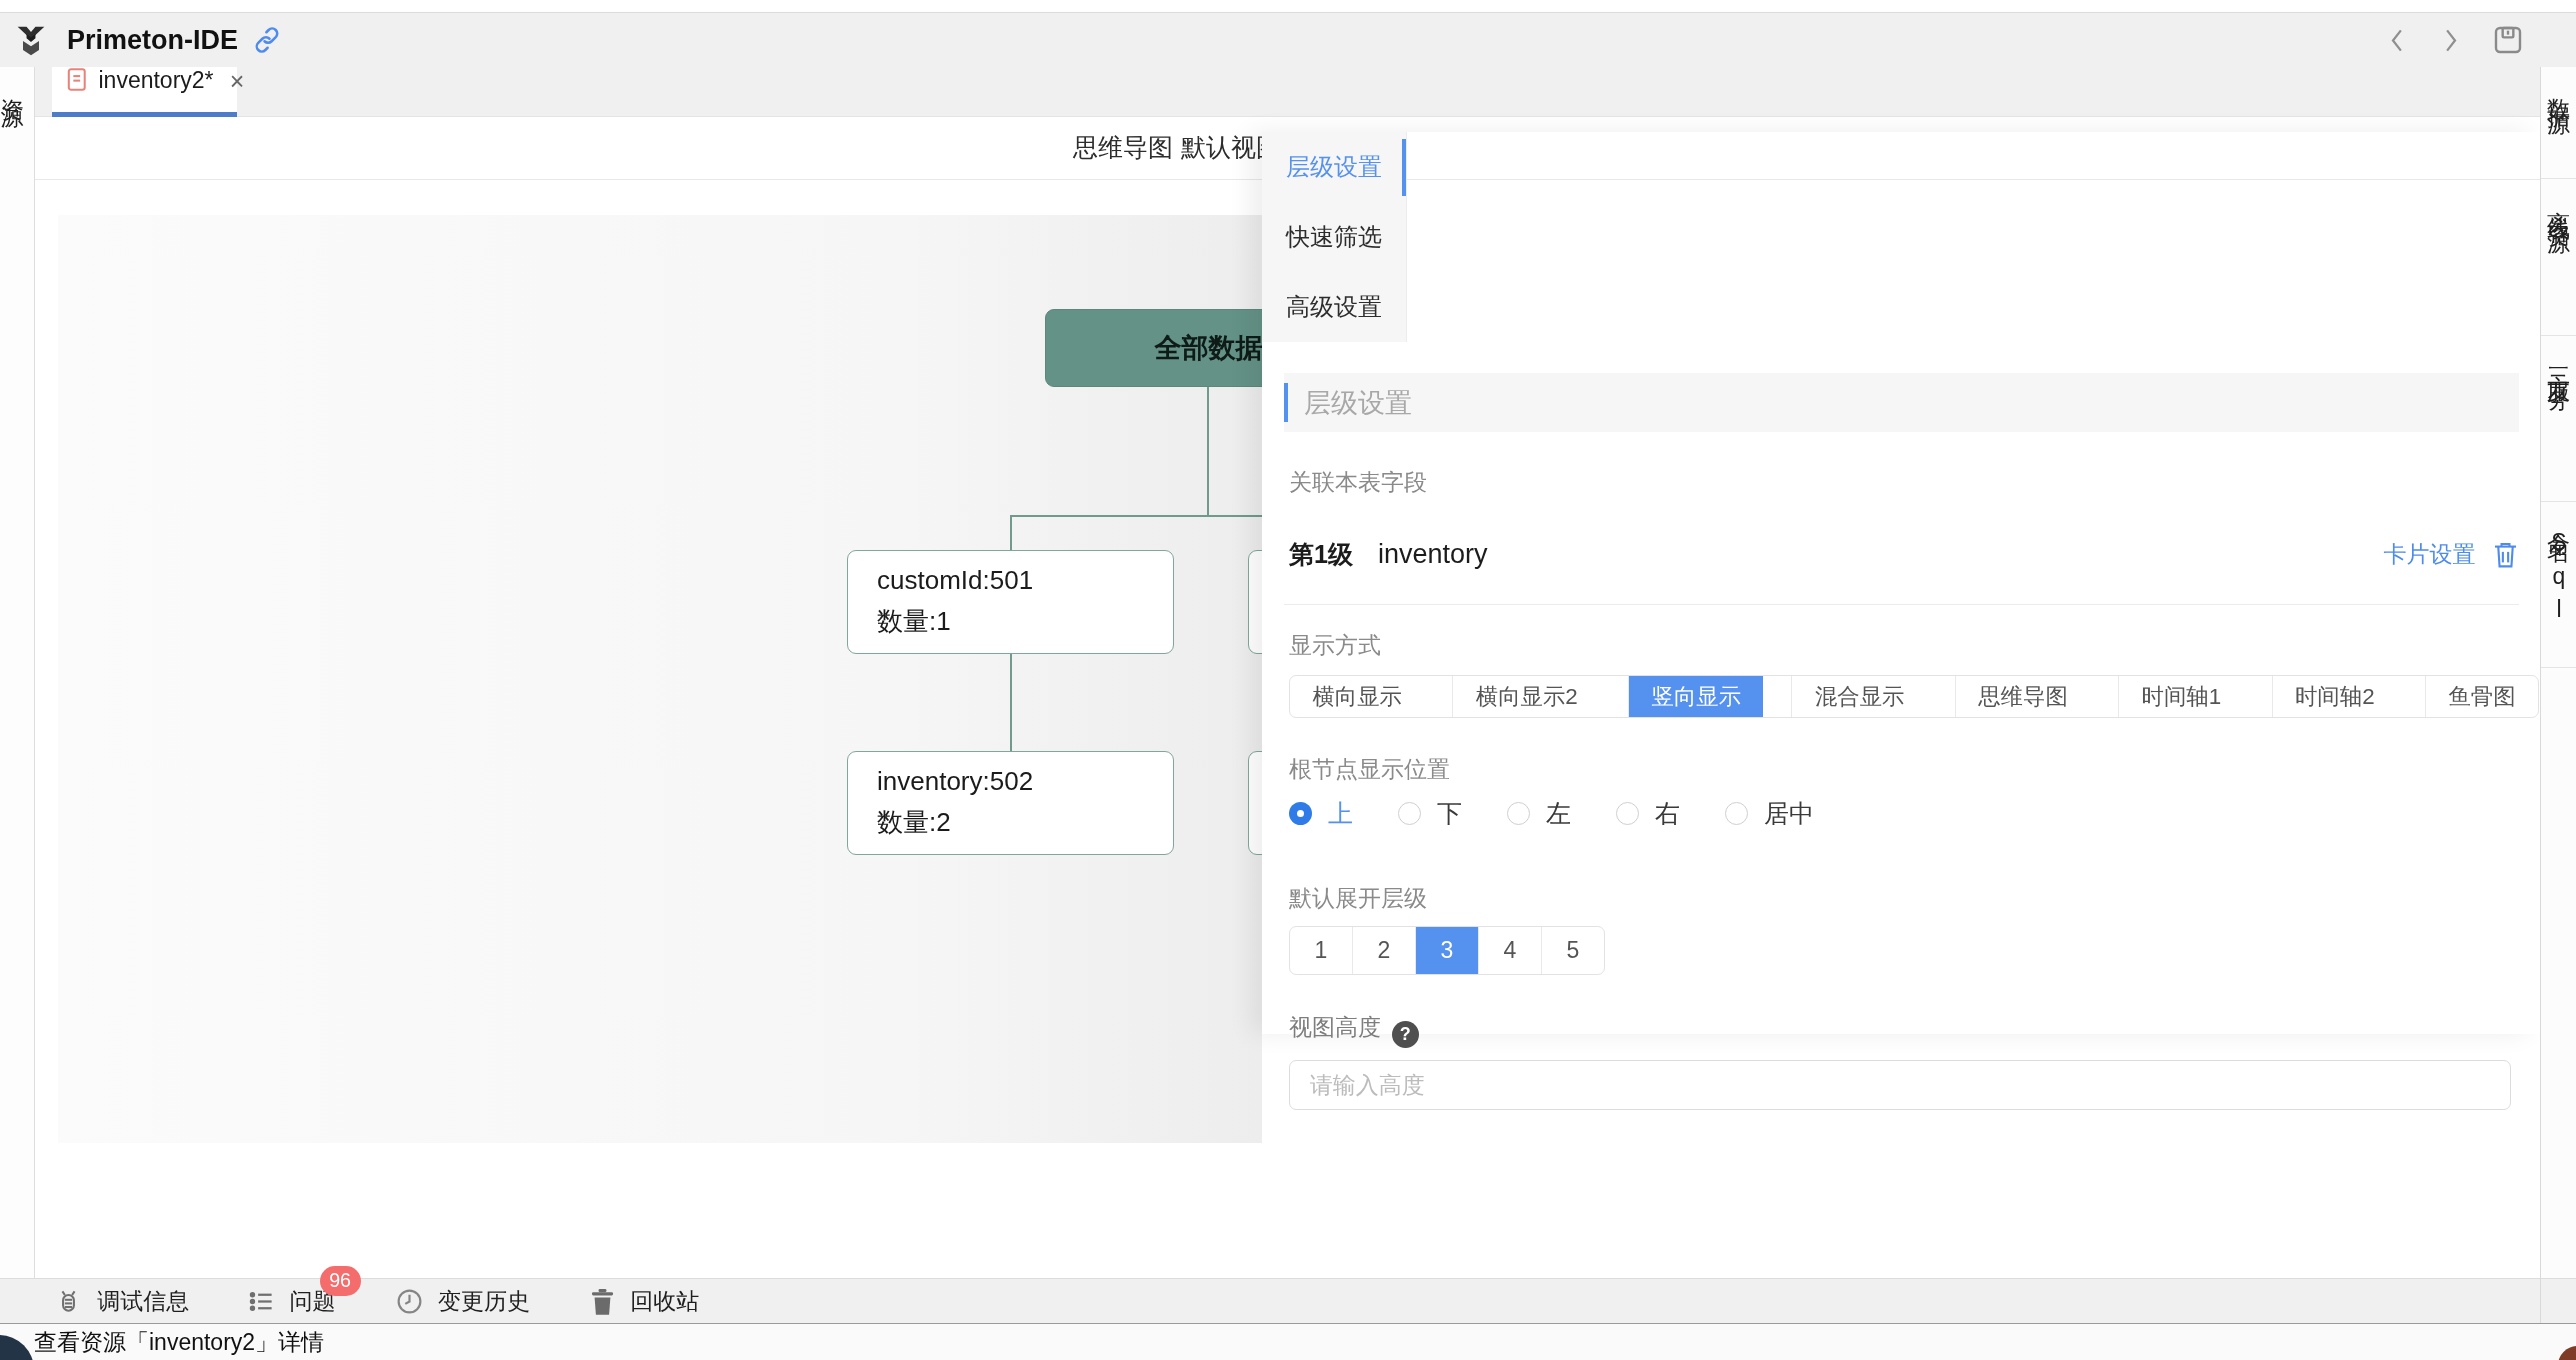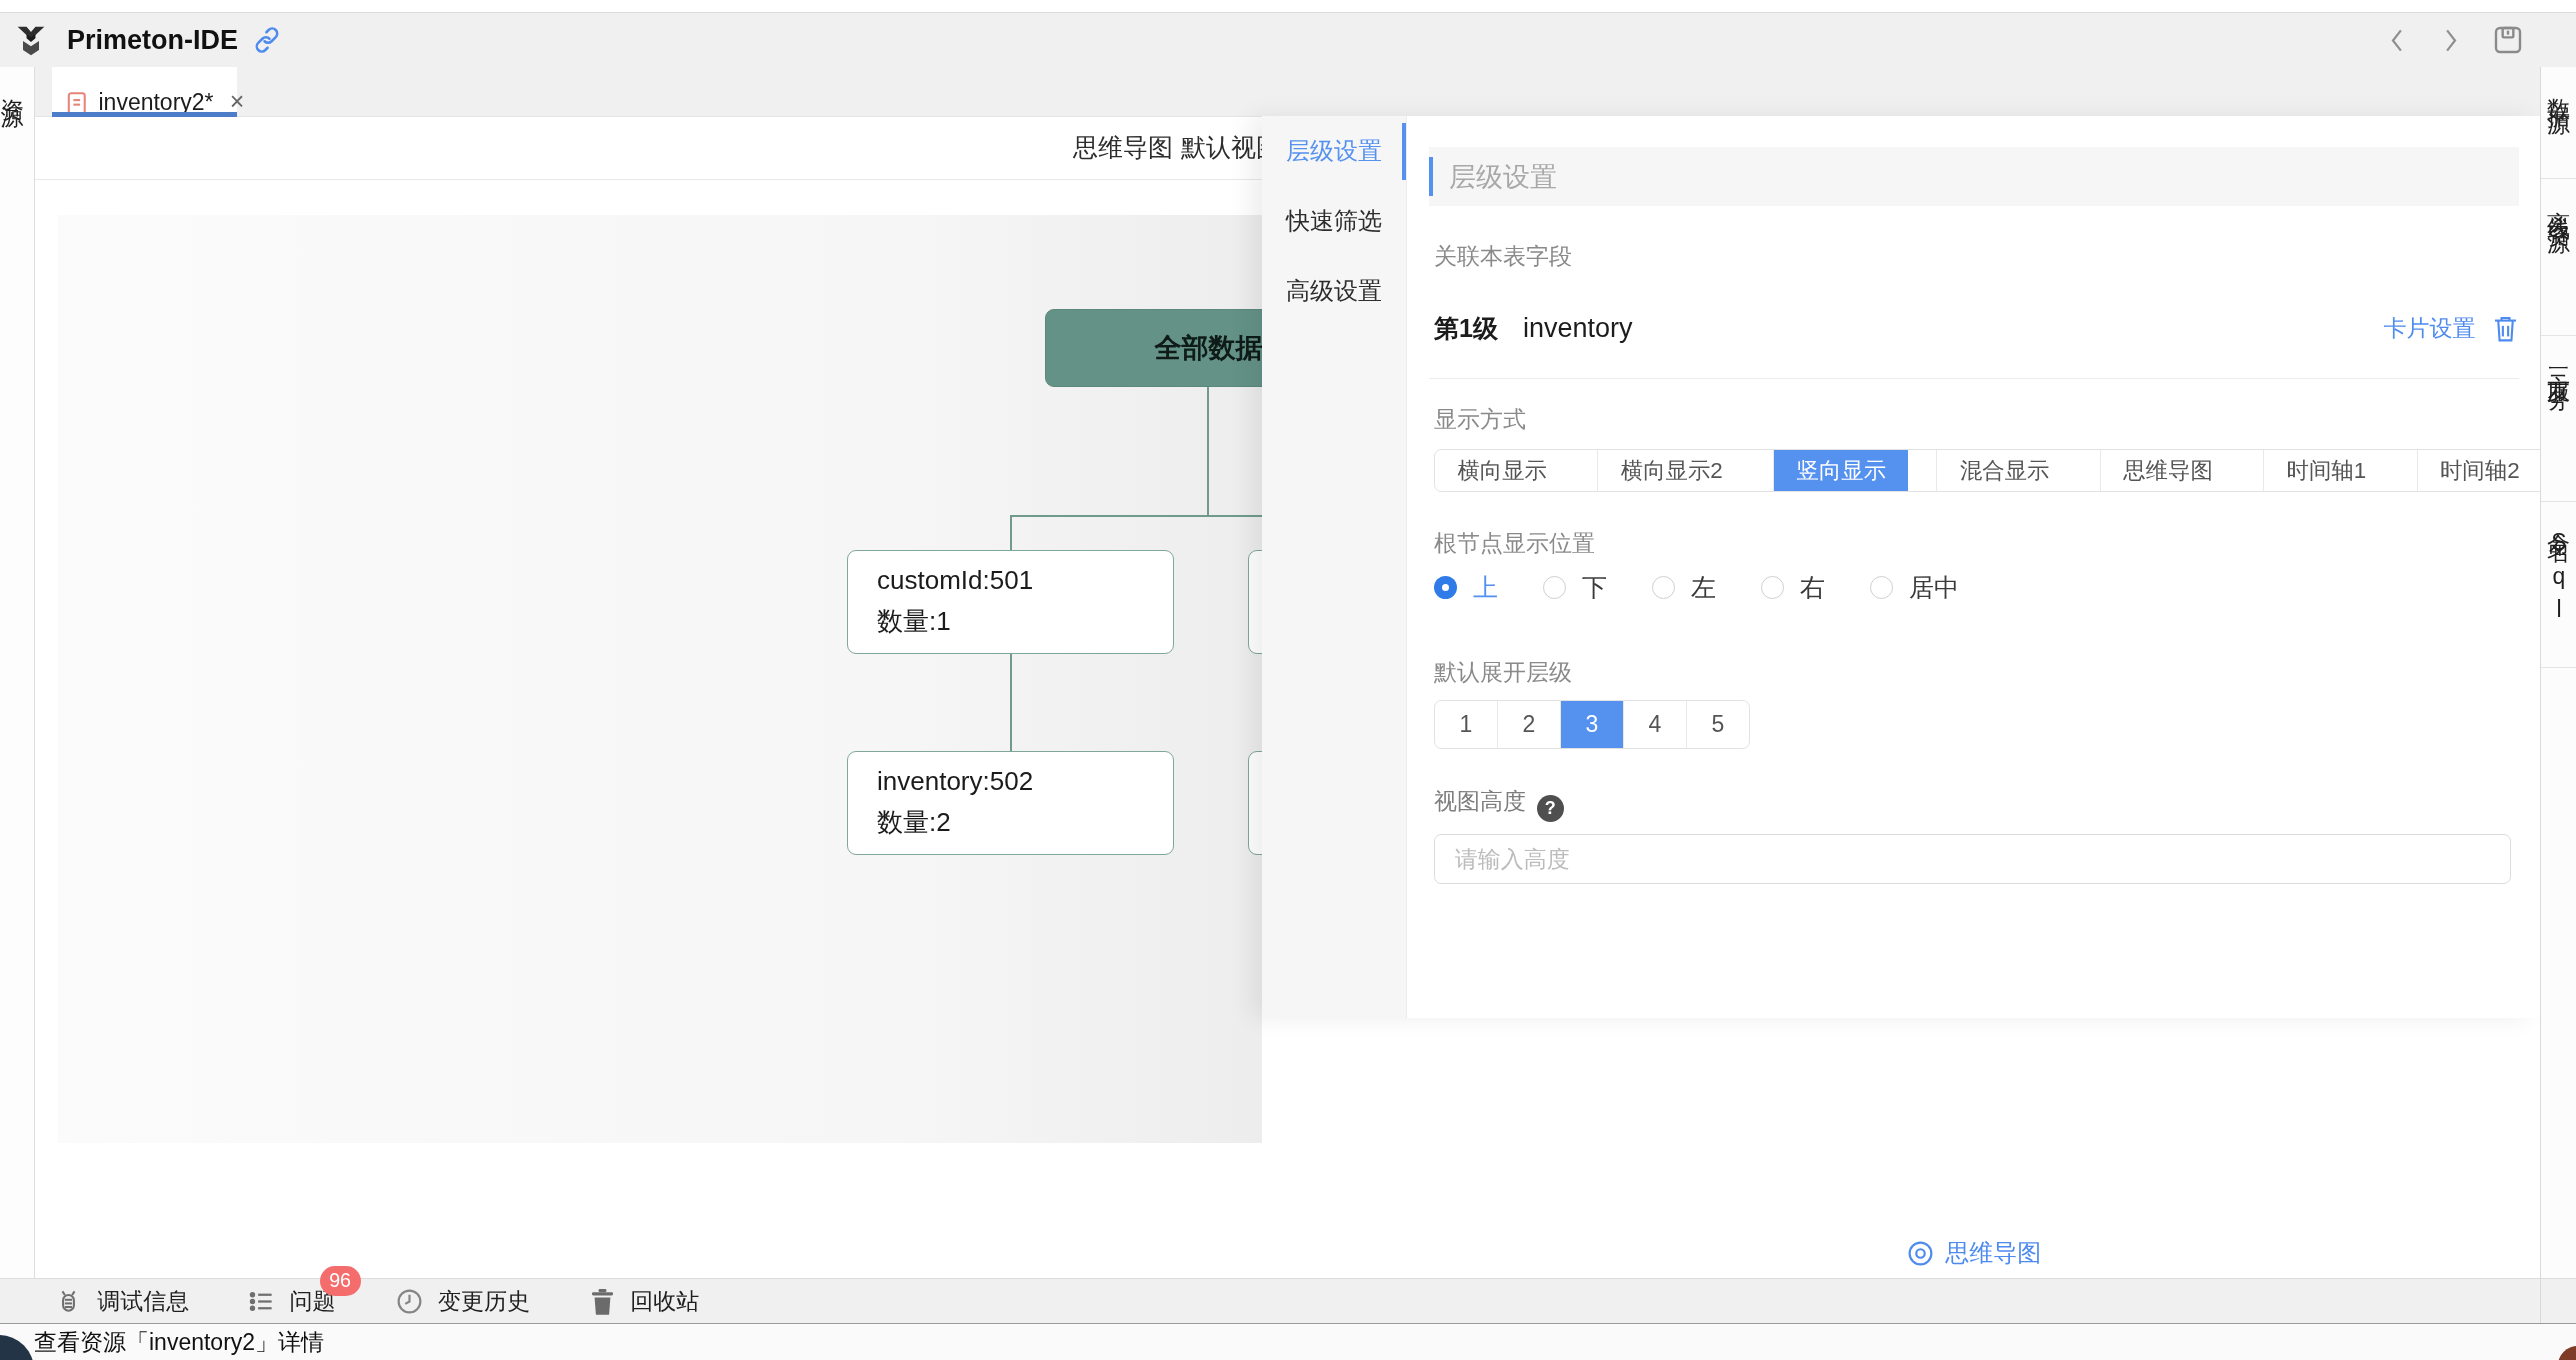--- a/index.html
+++ b/index.html
@@ -12,36 +12,36 @@
             display:flex;align-items:center;}
   .app-title{font-size:27px;font-weight:600;color:#111;margin-left:12.5px;}
   .win-nav{position:absolute;right:52px;top:0;height:55px;display:flex;align-items:center;gap:30px;color:#909090;}
   
   .left-rail{left:0;top:67px;width:34px;height:1211px;background:#fdfdfd;border-right:0.9px solid #dddddd;z-index:6;}
   .right-rail{left:2540px;top:67px;width:36px;height:1256px;background:#fcfcfc;border-left:0.9px solid #d9d9d9;z-index:6;}
   .vtext{writing-mode:vertical-rl;text-orientation:upright;font-size:23px;color:#1f1f1f;letter-spacing:7.2px;line-height:34px;}
   .rail-cell{display:flex;align-items:flex-start;justify-content:center;border-bottom:0.9px solid #e4e4e4;padding-top:12.5px;box-sizing:border-box;}
   
   .tabstrip{left:35px;top:67px;width:2505px;height:49px;background:#f0f0f0;border-bottom:0.9px solid #e4e4e4;z-index:2;}
-  .tab{position:absolute;left:17px;top:0;width:185px;height:49px;background:#ffffff;display:flex;align-items:flex-end;gap:10.7px;padding:0 14.3px;box-sizing:border-box;}
+  .tab{position:absolute;left:17px;top:0;width:185px;height:49px;background:#ffffff;display:flex;align-items:flex-start;gap:10.7px;padding:0 14.3px;box-sizing:border-box;}
   .tab-underline{position:absolute;left:17px;top:45px;width:185px;height:4.5px;background:#4d7dc9;}
   .tab-title{font-size:23px;color:#1c1c1c;}
   .tab-close{font-size:25px;color:#666;margin-left:5.4px;cursor:default;}
   
   .view-toolbar{left:35px;top:116px;width:2505px;height:63px;background:#ffffff;border-bottom:0.9px solid #e8e8e8;}
   .vt-btn{position:absolute;top:0;height:63px;display:flex;align-items:center;font-size:25px;color:#2d2d2d;}
   
   .canvas{left:58px;top:215px;width:1204px;height:928px;background:linear-gradient(90deg,#fbfbfb 0%,#f6f6f6 70%,#ededed 100%);}
   .node-root{left:1045px;top:309px;width:327px;height:78px;background:#649287;border:1.8px solid #5a887c;border-radius:9px;
              display:flex;align-items:center;justify-content:center;font-size:27px;font-weight:700;color:#0e1b17;box-sizing:border-box;}
   .node-card{width:327px;height:104px;background:#ffffff;border:1.8px solid #7fa79a;border-radius:9px;box-sizing:border-box;
              display:flex;flex-direction:column;justify-content:center;gap:7.2px;padding-left:29px;font-size:26px;color:#1b1b1b;}
   .edge{background:#6f9a8d;}
   
-  .drawer{left:1262px;top:116px;width:1278px;height:902px;z-index:5;display:flex;box-shadow:-12.5px 0 23px rgba(0,0,0,.07);}
+  .drawer{left:1262px;top:132px;width:1278px;height:902px;z-index:5;display:flex;box-shadow:-12.5px 0 23px rgba(0,0,0,.07);flex-direction:column;}
   .drawer-menu{width:145px;background:#f6f6f6;border-right:0.9px solid #ececec;position:relative;box-sizing:border-box;}
   .menu-item{height:70px;display:flex;align-items:center;justify-content:center;font-size:24px;color:#2d2d2d;cursor:default;}
   .menu-item.active{color:#5591ee;}
   .menu-indicator{position:absolute;right:0;top:7.2px;width:4.5px;height:57px;background:#5591ee;}
   .drawer-body{flex:1;background:#ffffff;position:relative;}
   .panel-header{position:absolute;left:21.5px;top:31px;right:21.5px;height:59px;background:#f6f6f6;display:flex;align-items:center;}
   .panel-header-bar{width:4.5px;height:39px;background:#5591ee;margin-right:16px;}
   .panel-header-text{font-size:27px;color:#a8a8a8;}
   .lbl{position:absolute;left:27px;font-size:23px;color:#8a8a8a;}
   .lvl-row{position:absolute;left:27px;top:190px;right:21.5px;height:45px;display:flex;align-items:center;}

